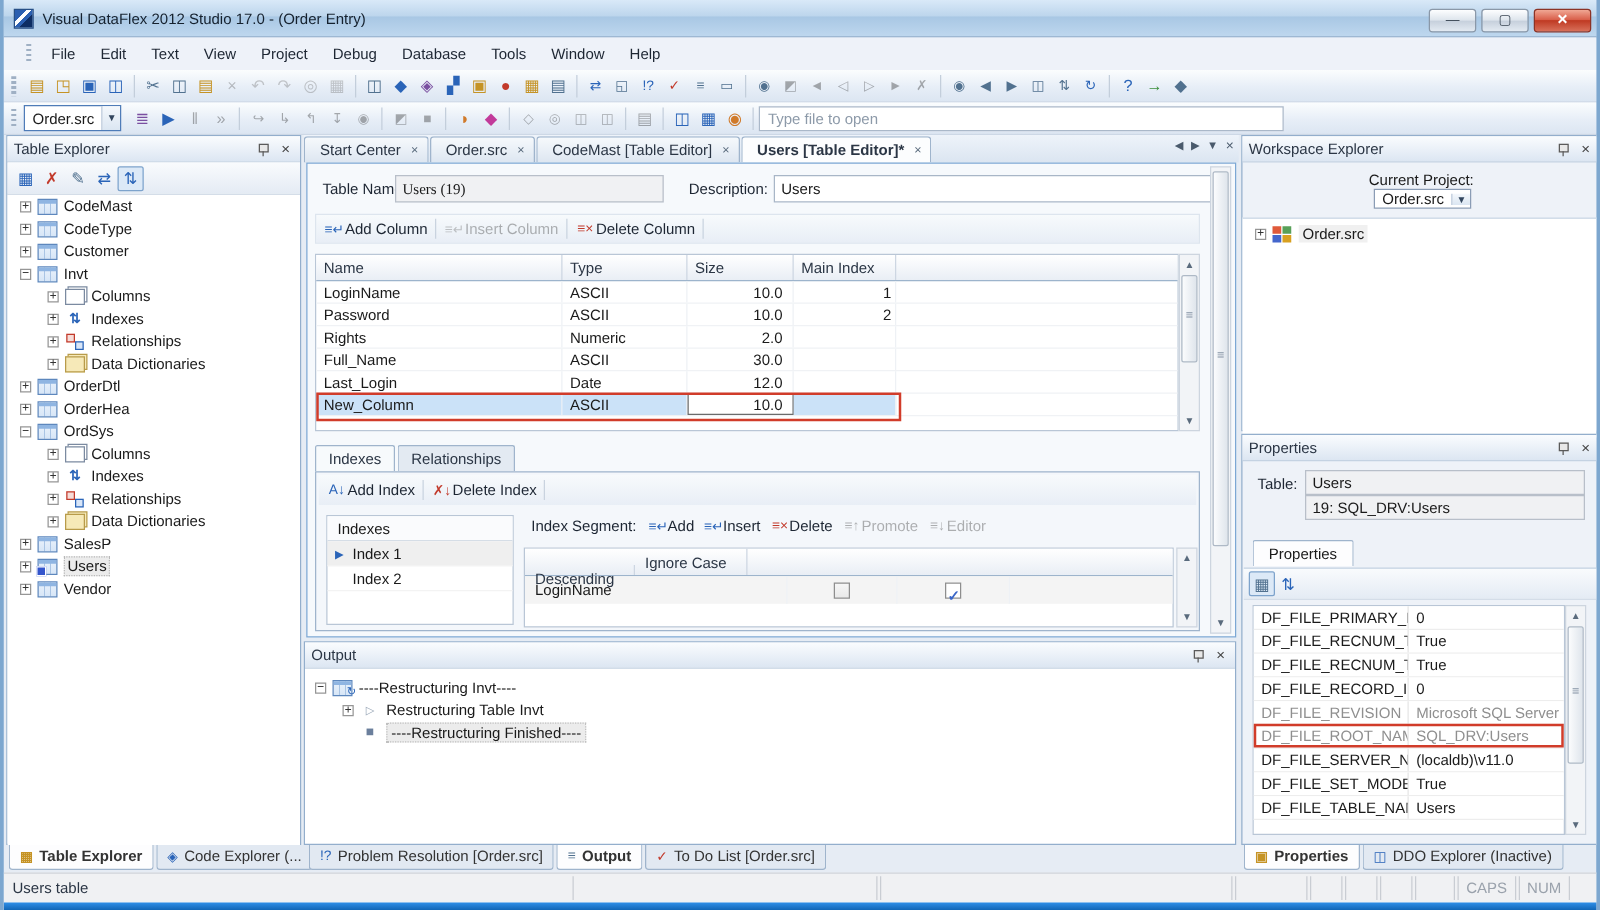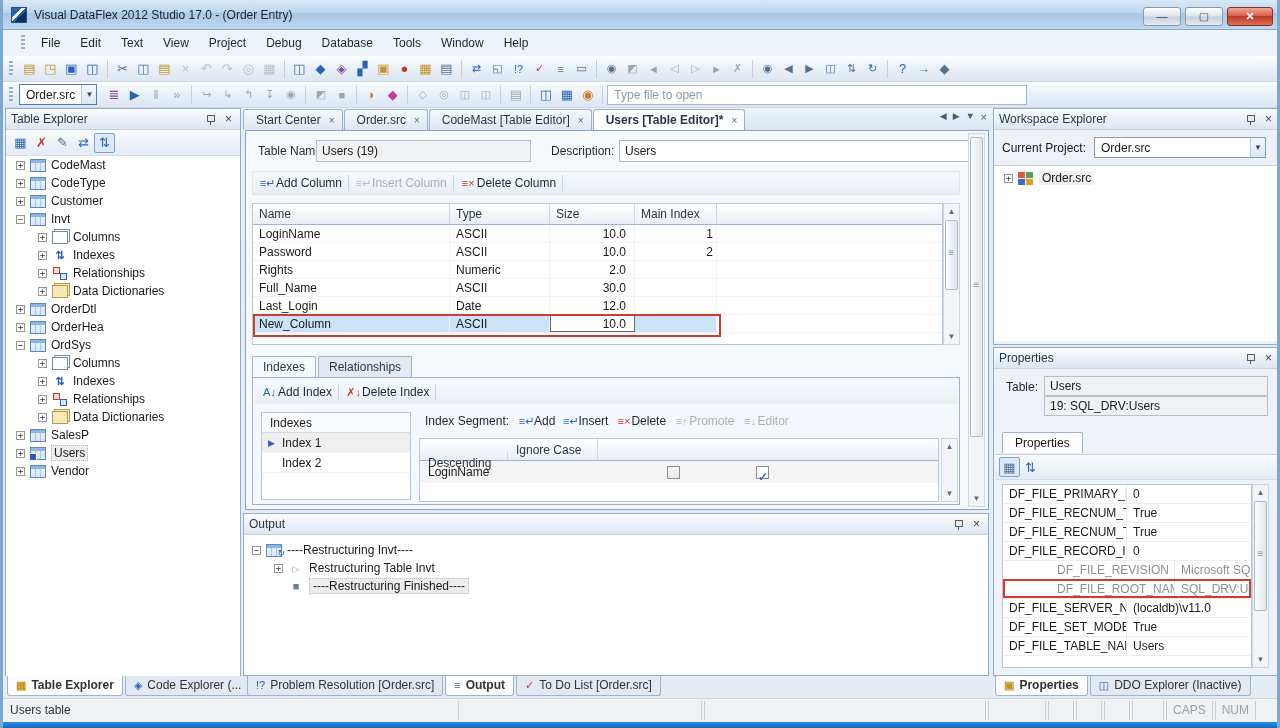--- a/index.html
+++ b/index.html
@@ -138,21 +138,21 @@
   .cb.checked { background:#fff; }
   .cb.checked::after { content:"✓"; position:absolute; left:1px; top:-1px; color:#3a66c8; font-size:12px; font-weight:bold; }
   
   .o-line { display:flex; align-items:center; height:18px; padding-left:8px; white-space:nowrap; }
   .o-line.child { padding-left:30px; }
   .o-line.sel .t-label { background:#ececec; border:1px dotted #c0c0c0; padding:0 3px; }
   
   .prop-row { display:flex; height:19px; line-height:19px; border-bottom:1px solid #ededed; position:relative; background:#fff; }
   .prop-row .pn { width:124px; padding-left:6px; overflow:hidden; white-space:nowrap; border-right:1px solid #e6e6e6; }
   .prop-row .pv { flex:1; padding-left:6px; overflow:hidden; white-space:nowrap; }
-  .prop-row.dim { color:#8f8f8f;padding-left:48px; }
+  .prop-row.dim { color:#8f8f8f; }
   .prop-row.flagged::after { content:""; position:absolute; inset:-1px 0 0 0; border:2px solid #d13c2a; pointer-events:none; }
   .ptab { position:absolute; padding:3px 12px; border:1px solid #9fb4cc; border-bottom:none; background:#fdfdfe;
     border-radius:2px 2px 0 0; }
   
   .btabs { position:absolute; top:676px; height:22px; display:flex; gap:2px; align-items:flex-start; }
   .btab { display:flex; align-items:center; gap:5px; padding:2px 8px 3px; border:1px solid #9fb4cc; border-top:none;
     border-radius:0 0 3px 3px; background:#e2e9f2; color:#333; white-space:nowrap; cursor:default; }
   .btab.active { background:#fdfdfe; font-weight:bold; }
   .btab .bico { font-size:11px; }
   
@@ -457,21 +457,21 @@
     <div class="tabstrip-ctl">
       <span>◀</span>
       <span>▶</span>
       <span>▼</span>
       <span style="font-size:11px;">×</span>
     </div>
   </div>
 
   <div class="editor">
     <span class="fld-label" style="left:12px; top:13px;">Table Name:</span>
-    <div class="fld ro" style="left:70px; top:9px; width:215px; height:22px;">Users (19)</div>
+    <div class="fld ro" style="left:70px; top:9px; width:215px; height:22px;font-family:Liberation Serif, serif;">Users (19)</div>
     <span class="fld-label" style="left:305px; top:13px;">Description:</span>
     <div class="fld" style="left:373px; top:9px; width:352px; height:22px;">Users</div>
 
     <div class="btnbar" style="left:6px; top:40px; width:708px; height:24px;">
       <span style="display:flex;align-items:center;">
 
           <span style="display:flex;align-items:center;">
             <span class="bb-item">
               <span class="tb-icon sm c-blue">≡↵</span>
               <span>Add Column</span>
@@ -693,21 +693,21 @@
       </div>
   </div>
 
   <div class="panel" style="left:990px; top:108px; width:288px; height:237px; background:#eef2f8;">
     <div class="panel-title">
       <span>Workspace Explorer</span>
       <span class="sp"></span>
       <span class="pin"></span>
       <span class="xbtn">×</span>
     </div>
-    <div style="display:flex; align-items:center; padding:7px 8px;">
+    <div style="display:flex; align-items:center; padding:7px 8px;flex-direction:column;">
       <span>Current Project:</span>
       <div class="combo" style="margin-left:8px; flex:1; border-color:#8a9cb5;">
         <span class="val" style="flex:1;">Order.src</span>
         <span class="caret">▼</span>
       </div>
     </div>
     <div class="tree" style="height:176px; border-top:1px solid #c4d2e2;">
 
         <div class="t-item" style="height:20px; padding-top:4px;">
           <span class="exp-box">+</span>

